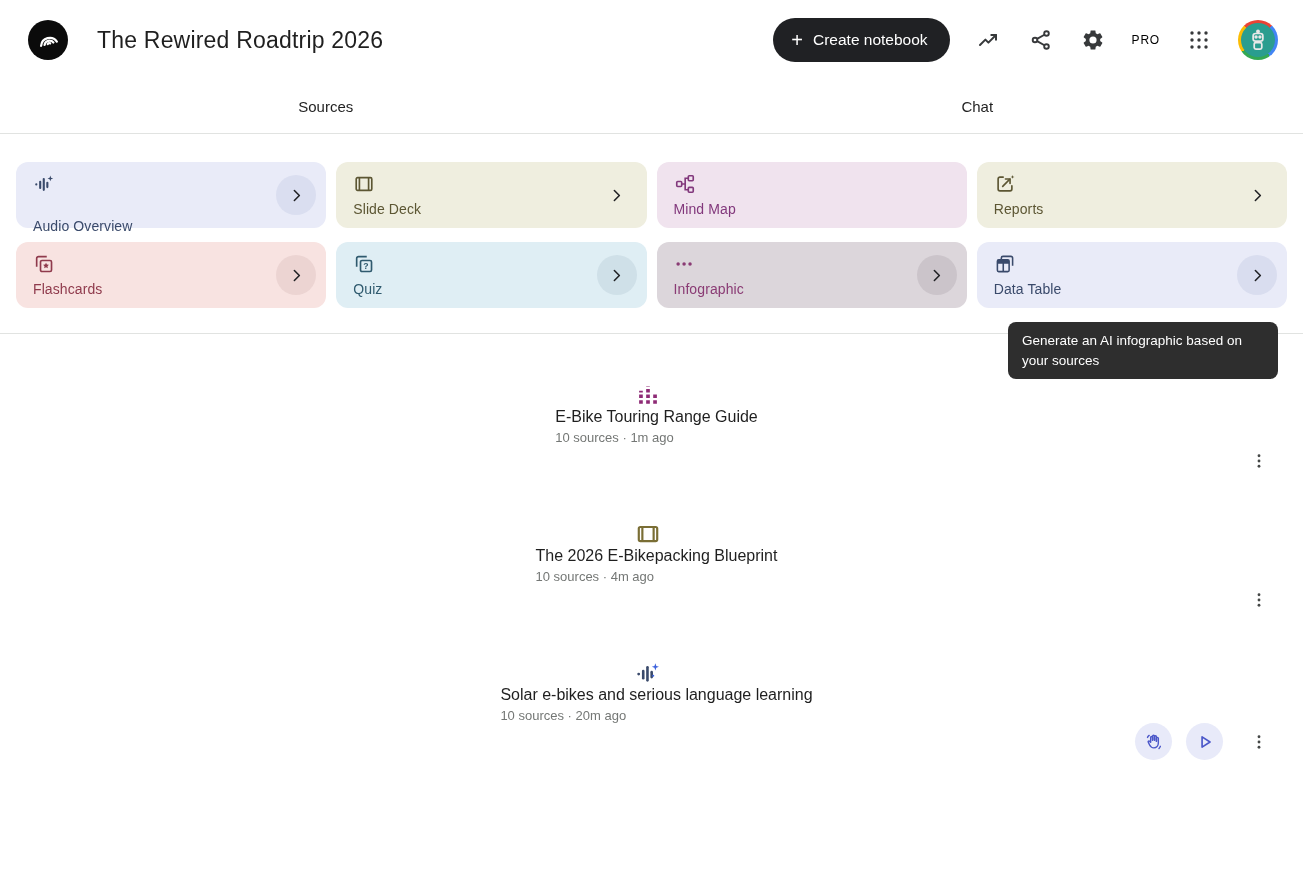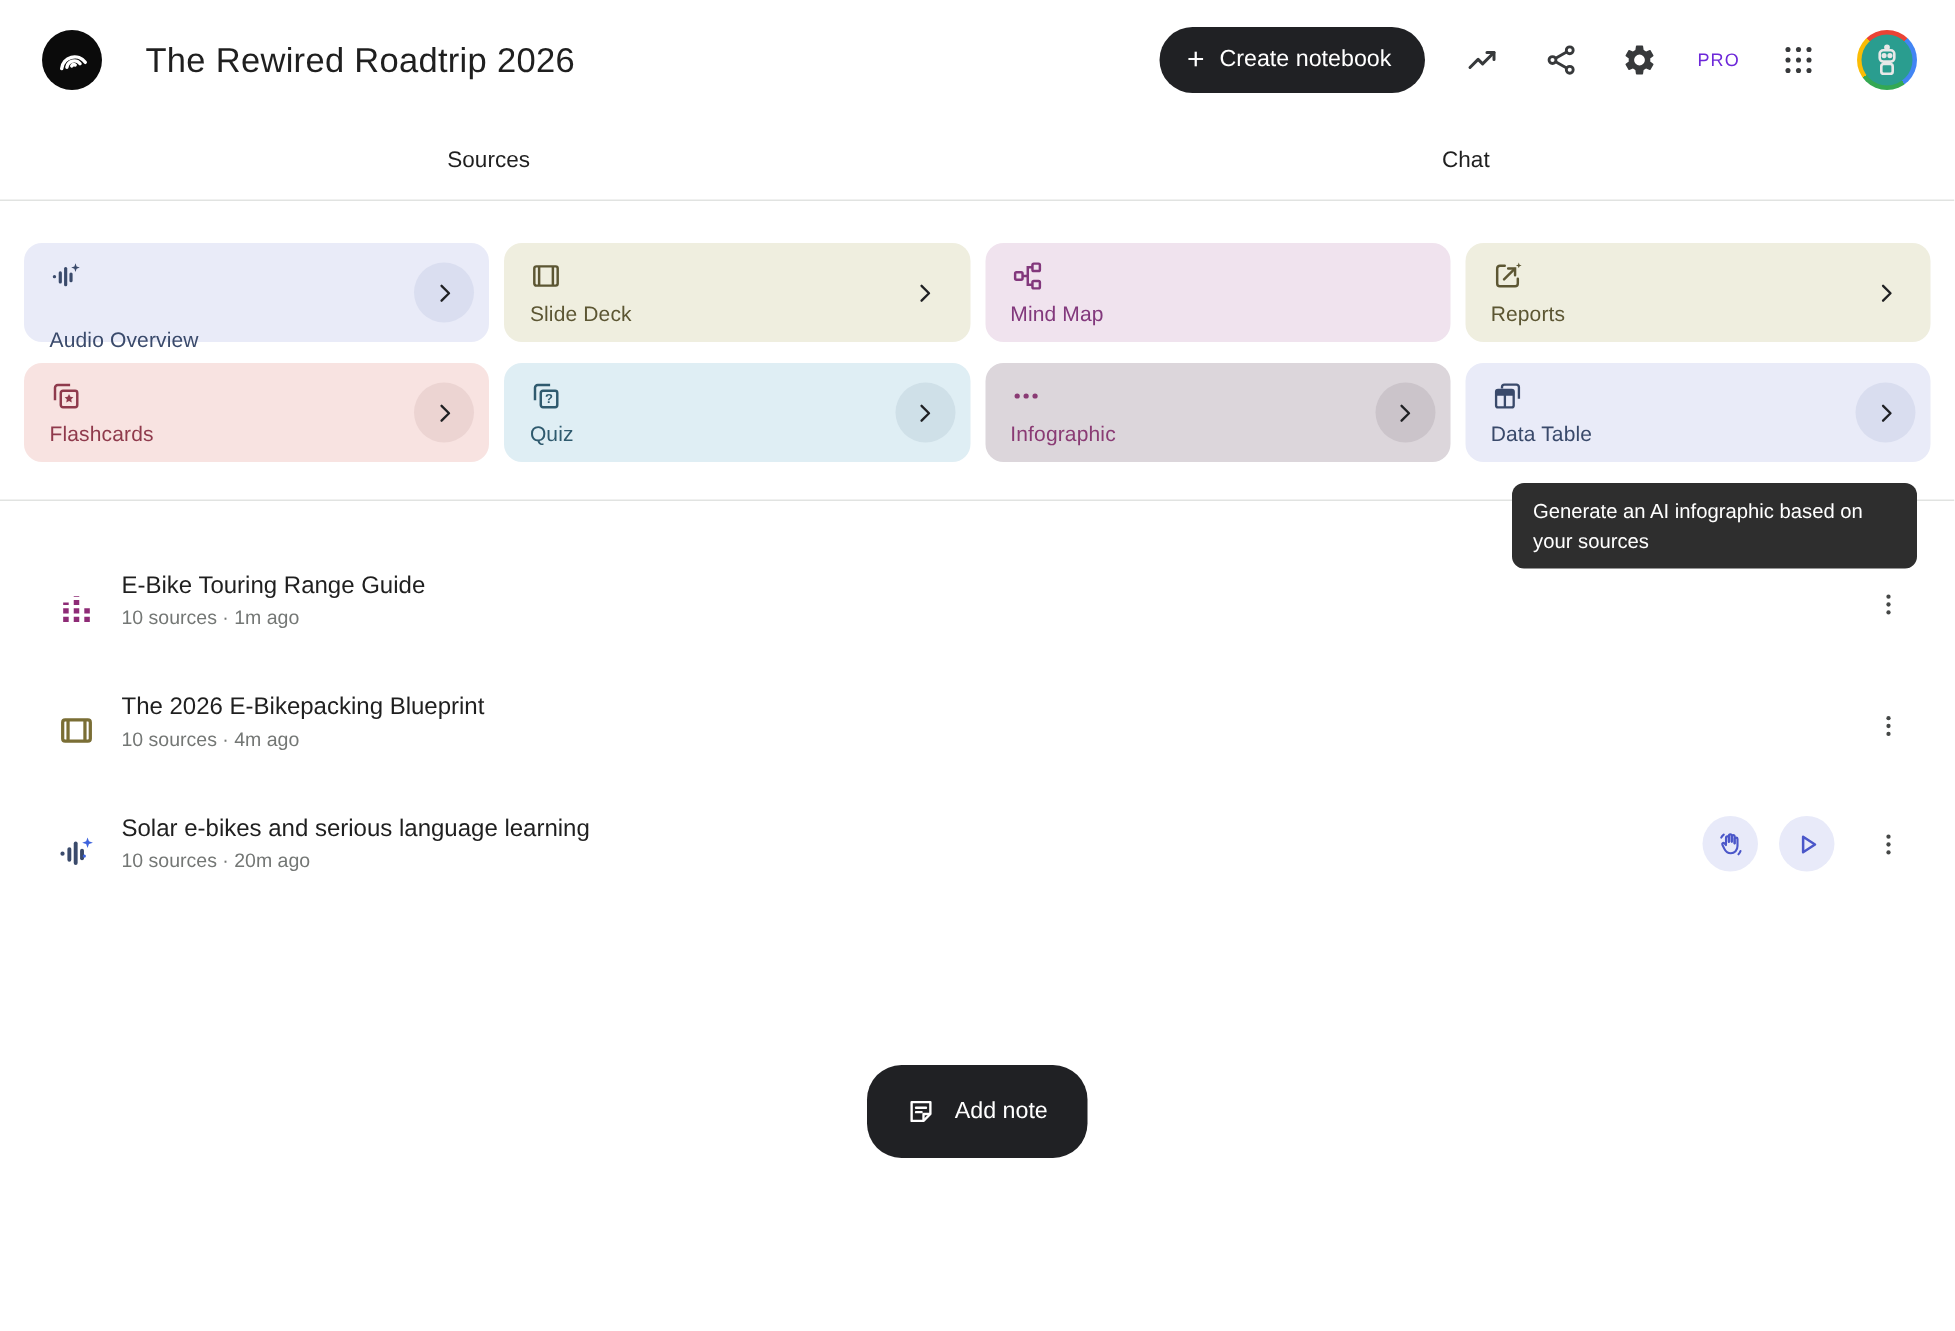--- a/index.html
+++ b/index.html
@@ -13,21 +13,21 @@
   .logo-circle { width:40px; height:40px; border-radius:50%; background:#0b0b0b;
     display:flex; align-items:center; justify-content:center; flex:0 0 auto; cursor:pointer;}
   .nb-title { font-size:23px; font-weight:400; color:#1f1f1f; margin-left:29px; letter-spacing:.2px; }
   .header-right { margin-left:auto; display:flex; align-items:center; gap:26px; }
   .create-btn { background:#202124; color:#fff; border:none; border-radius:22px; height:44px;
     padding:0 22px 0 18px; font-size:15.5px; font-family:inherit; display:flex; align-items:center;
     gap:10px; cursor:pointer; font-weight:500;}
   .create-plus { font-size:20px; font-weight:400; line-height:1; }
   .hicon { width:26px; height:26px; color:#37393b; display:flex; align-items:center; justify-content:center; cursor:pointer; }
   .hicon svg { width:24px; height:24px; }
-  .pro-label { font-size:12px; color:#6d28d9; letter-spacing:.8px; font-weight:500; }
+  .pro-label { font-size:12px; color:#000000; letter-spacing:.8px; font-weight:500; }
   .avatar { width:40px; height:40px; border-radius:50%; padding:3px; cursor:pointer;
     background:conic-gradient(#ea4335 0 12%, #4285f4 12% 40%, #34a853 40% 65%, #fbbc05 65% 88%, #ea4335 88%); }
   .avatar-inner { width:100%; height:100%; border-radius:50%; background:#2a9d8f;
     display:flex; align-items:center; justify-content:center; overflow:hidden; }
   
   .tabs { display:flex; height:54px; border-bottom:1px solid #e1e3e1; }
   .tab { flex:1; display:flex; align-items:center; justify-content:center; position:relative;
     font-size:15px; color:#1f1f1f; cursor:pointer; font-weight:500; }
   .tab .underline { display:none; }
   .tab.active .underline { display:block; position:absolute; bottom:0; left:50%; transform:translateX(-50%);
@@ -53,21 +53,21 @@
   .t-info  { background:#dcd6db; color:#8a3b74; }
   .t-table { background:#e9ebf8; color:#3a4a6b; }
   .circ-audio { background:#dadef0; } .circ-flash { background:#ecd4d2; }
   .circ-quiz { background:#cfe0e8; } .circ-info { background:#cbc4ca; }
   .circ-table { background:#d9ddef; }
   
   .tooltip { position:absolute; left:1008px; top:322px; width:270px; background:#2e2e2e; color:#fff;
     border-radius:8px; padding:9px 14px; font-size:13.5px; line-height:1.45; z-index:5; }
   
   .artifacts { padding:26px 0 0 0; }
-  .artifact { display:flex; align-items:flex-end; padding:22px 28px 22px 38px; }
+  .artifact { display:flex; align-items:center; padding:22px 28px 22px 38px;flex-direction:column; }
   .a-icon { width:26px; height:26px; flex:0 0 auto; margin-right:17px; }
   .a-icon svg { width:26px; height:26px; display:block; }
   .a-text { display:flex; flex-direction:column; gap:4px; }
   .a-title { font-size:16px; color:#1f1f1f; cursor:pointer; }
   .a-meta { font-size:13px; color:#747775; }
   .a-actions { margin-left:auto; display:flex; align-items:center; gap:14px; }
   .round-btn { width:37px; height:37px; border-radius:50%; background:#e8eaf9; border:none;
     display:flex; align-items:center; justify-content:center; cursor:pointer; color:#4b57c9; }
   .round-btn svg { width:20px; height:20px; }
   .dots-btn { width:32px; height:32px; border:none; background:transparent; display:flex;

